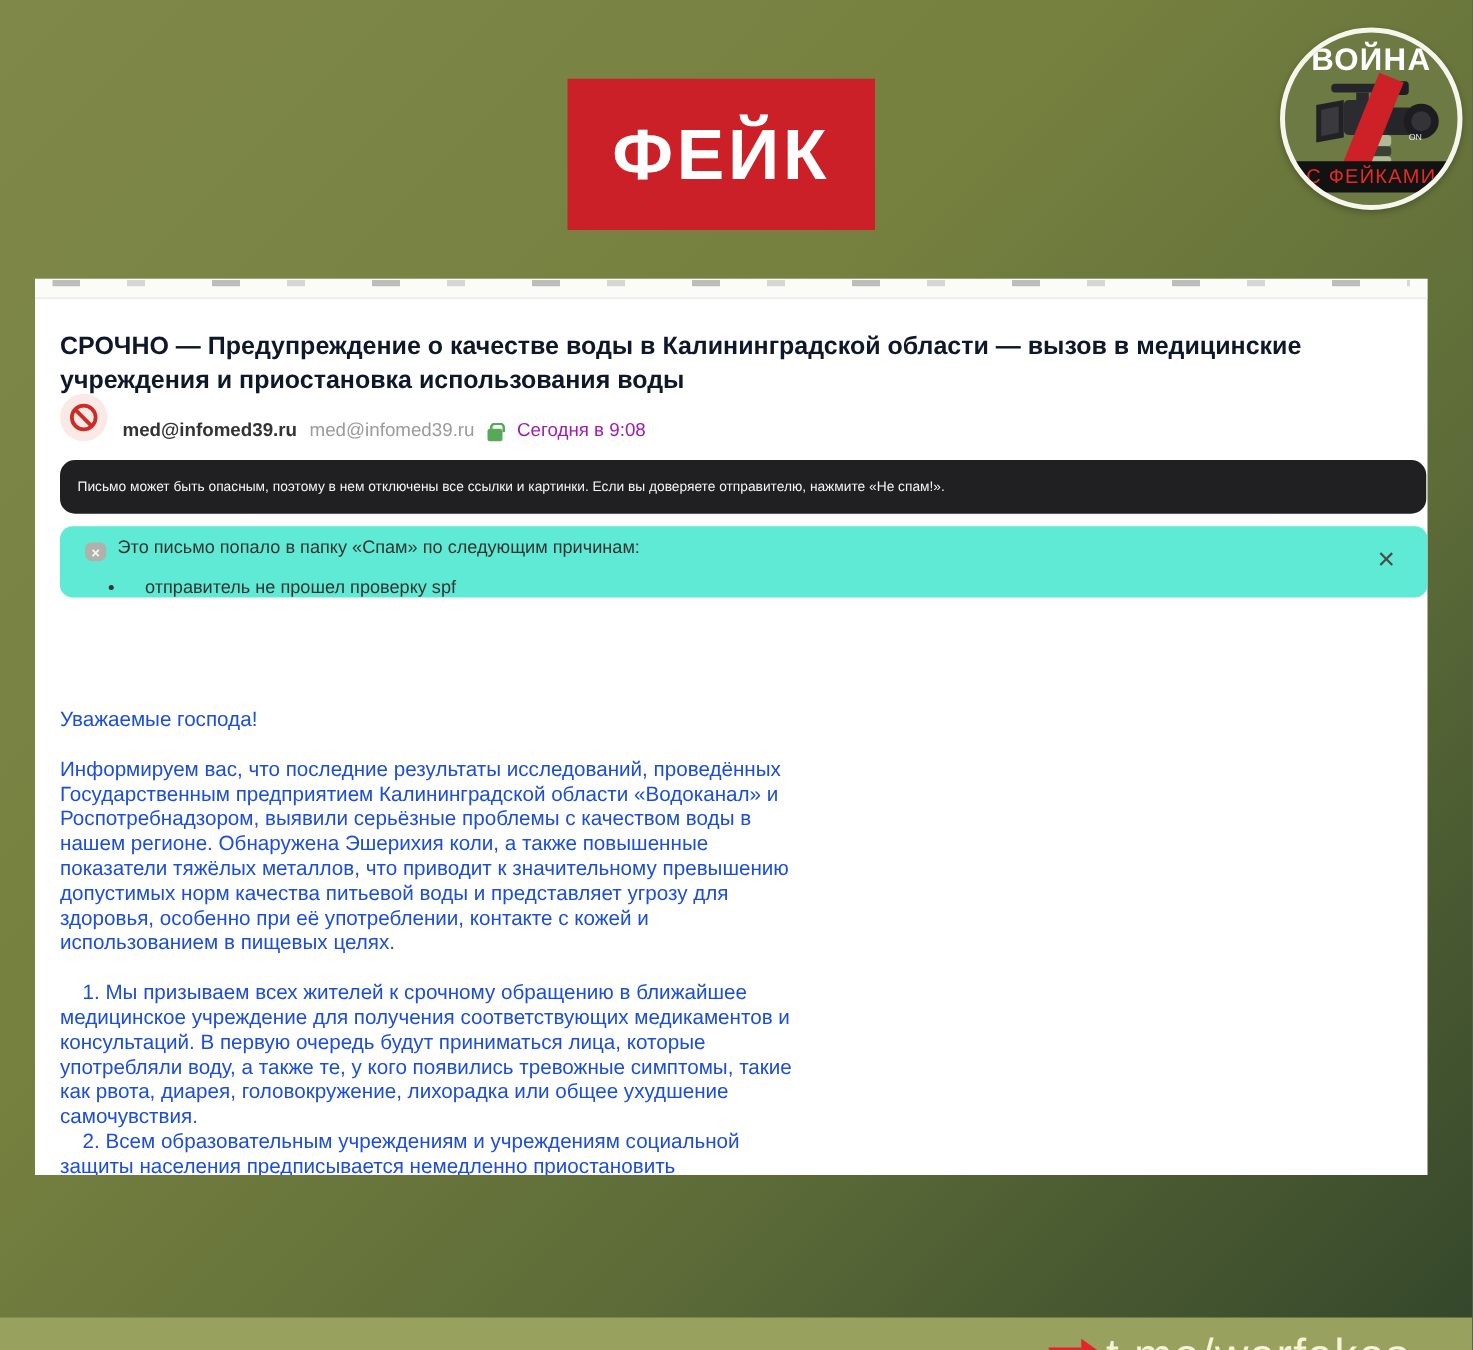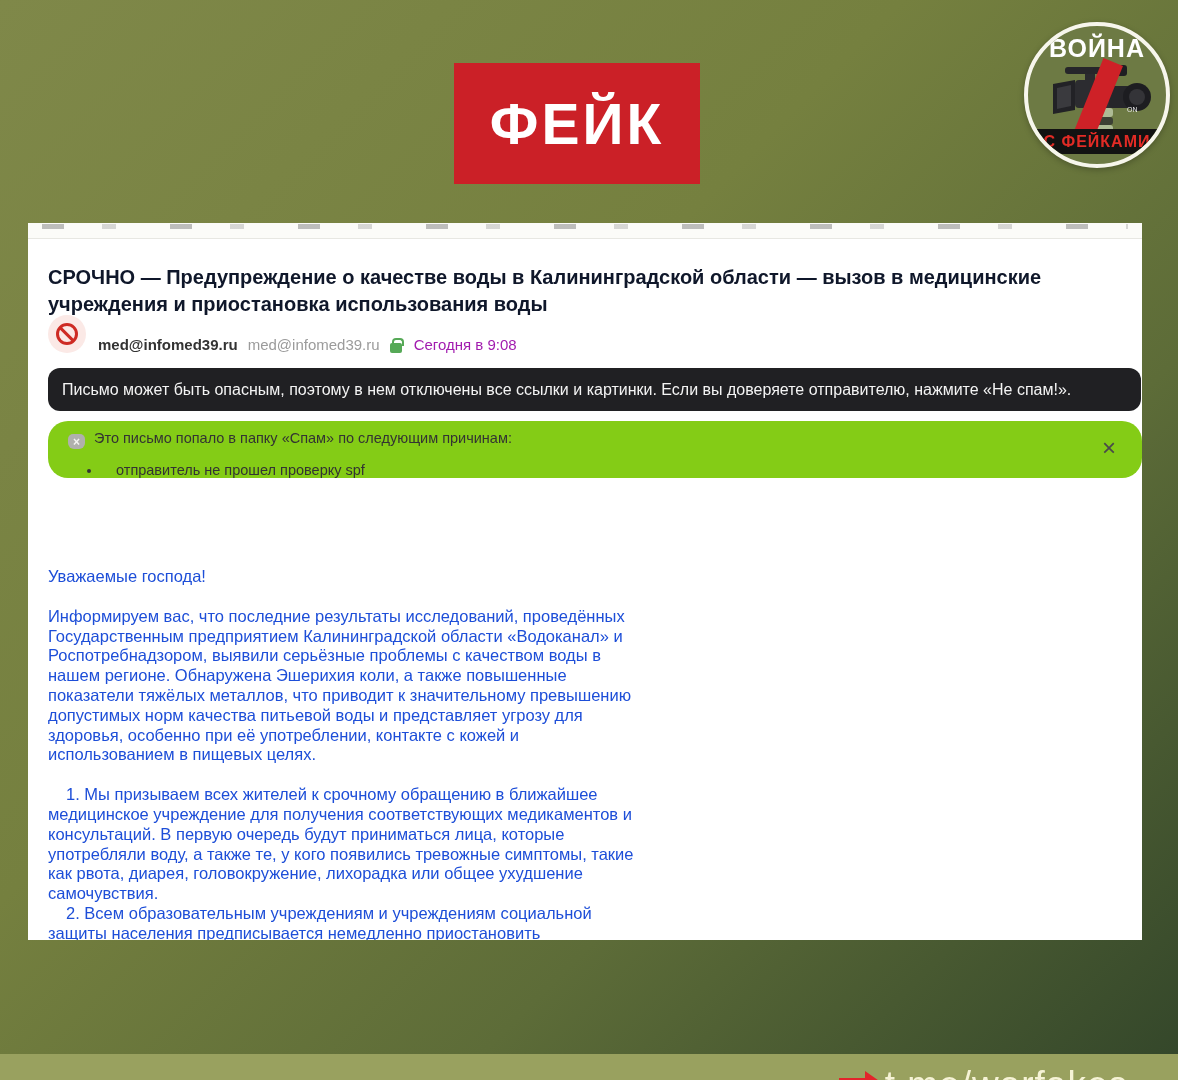--- a/index.html
+++ b/index.html
@@ -30,21 +30,21 @@
   }
   .logo-camera{position:absolute;left:17px;top:38px;}
   .logo-slash{
     position:absolute;left:59px;top:33px;width:21px;height:84px;
     background:#ce2127;transform:rotate(22deg);
   }
   .logo-band{
     position:absolute;left:-4px;right:-4px;bottom:10px;height:25px;background:#121212;
     display:flex;align-items:center;justify-content:center;
   }
-  .logo-band span{color:#e22b25;font-weight:700;font-size:16px;letter-spacing:1px;text-align:right;}
+  .logo-band span{color:#e22b25;font-weight:400;font-size:16px;letter-spacing:1px;text-align:right;}
 
   
   .shot{
     position:absolute;left:28px;top:223px;width:1114px;height:717px;
     background:#fff;overflow:hidden;
   }
   .shot-topstrip{
     position:absolute;left:0;top:0;right:0;height:16px;background:#fbfbf8;
     border-bottom:1px solid #e7e7e2;
   }
@@ -83,25 +83,25 @@
     content:"";position:absolute;left:2px;top:-5px;width:8px;height:6px;
     border:2px solid #56a957;border-bottom:none;border-radius:4px 4px 0 0;
   }
   .sender-time{font-size:15px;color:#a21caf;}
 
   .danger-banner{
     position:absolute;left:20px;top:145px;width:1093px;height:43px;
     background:#202023;border-radius:12px;display:flex;align-items:center;
     padding:0 14px;
   }
-  .danger-banner span{color:#f4f4f4;font-size:16px;}
+  .danger-banner span{color:#f4f4f4;font-size:11px;}
 
   .spam-box{
     position:absolute;left:20px;top:198px;width:1094px;height:57px;
-    background:#84cc16;border-radius:20px;padding:9px 18px 0 20px;
+    background:#5eead4;border-radius:10px;padding:9px 18px 0 20px;
   }
   .spam-icon{
     position:absolute;left:20px;top:13px;width:17px;height:15px;background:#b0b0ac;
     border-radius:5px 5px 6px 6px;display:flex;align-items:center;justify-content:center;
   }
   .spam-icon::after{content:"\00d7";color:#f4f4f1;font-size:12px;font-weight:700;line-height:1;}
   .spam-title{margin-left:26px;font-size:14.5px;color:#333;}
   .spam-reason{margin:16px 0 0 34px;font-size:14.5px;color:#333;list-style:disc;padding-left:14px;}
   .spam-close{
     position:absolute;right:20px;top:14px;width:26px;height:26px;border:none;background:none;

